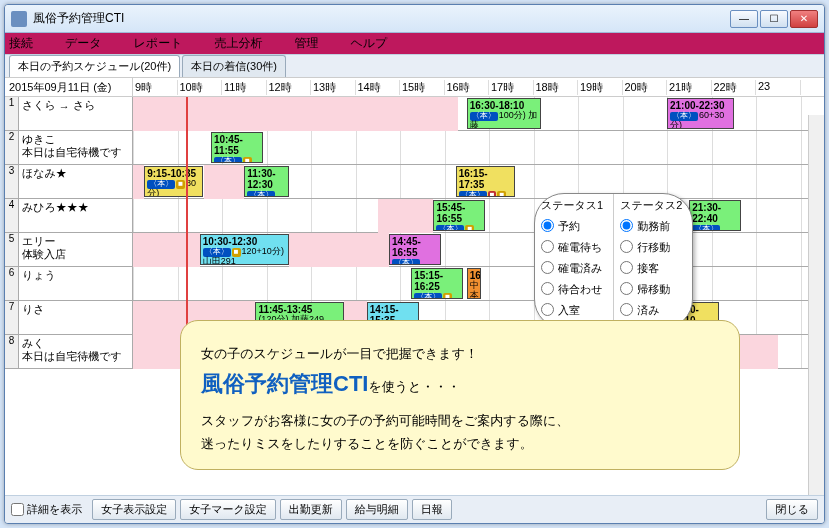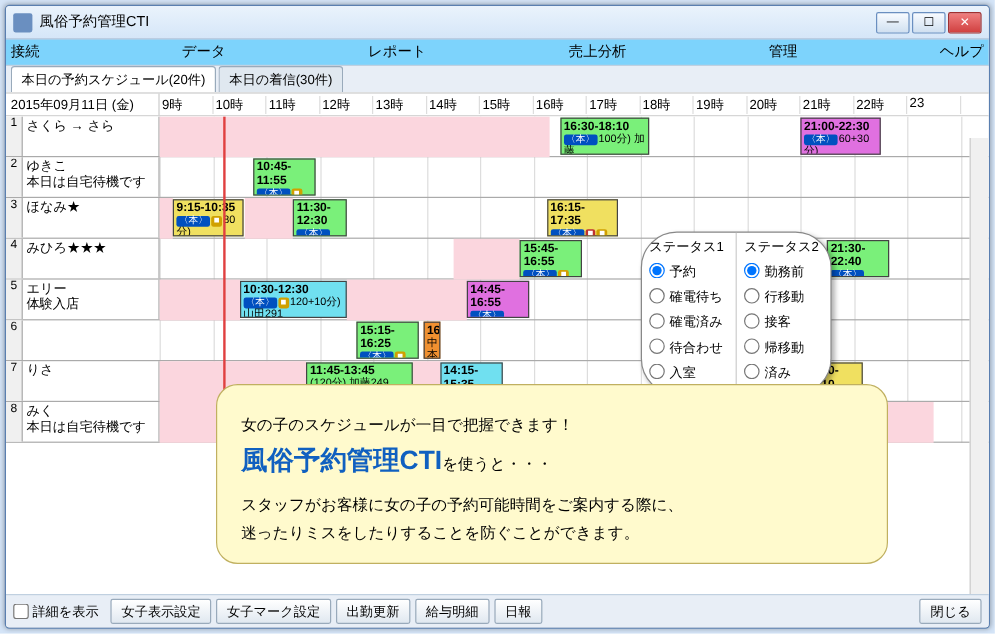--- a/index.html
+++ b/index.html
@@ -6,21 +6,21 @@
 body { background: #d4e4f7; padding: 4px; width: 829px; height: 528px; overflow: hidden; position: relative; }
 
 .window { border: 1px solid #5a7fb0; background: #f0f0f0; width: 821px; height: 520px; display: flex; flex-direction: column; border-radius: 4px; overflow: hidden; box-shadow: 0 0 4px rgba(0,0,0,0.3); }
 .titlebar { background: linear-gradient(#eaf3fc,#d5e6f8); height: 28px; display: flex; align-items: center; padding: 0 6px; border-bottom: 1px solid #a0b8d8; }
 .titlebar .icon { width: 16px; height: 16px; background: #6a8fc0; margin-right: 6px; border-radius: 2px; }
 .titlebar .title { font-size: 12px; flex: 1; }
 .titlebar .winbtns { display: flex; gap: 2px; }
 .titlebar .winbtn { width: 28px; height: 18px; border: 1px solid #6a8fc0; background: linear-gradient(#f8fbff,#d0e0f0); border-radius: 2px; font-size: 10px; display: flex; align-items: center; justify-content: center; cursor: pointer; }
 .titlebar .winbtn.close { background: linear-gradient(#f08080,#d04040); color: #fff; border-color: #a03030; }
 
-.menubar { height: 22px; background: #7dd3fc; display: flex; align-items: center; padding: 0 4px; font-size: 12px; border-bottom: 1px solid #c0d0e0; gap: 32px; justify-content: space-between; }
+.menubar { height: 22px; background: #be185d; display: flex; align-items: center; padding: 0 4px; font-size: 12px; border-bottom: 1px solid #c0d0e0; gap: 32px; }
 .menubar span { cursor: pointer; }
 
 .tabs { height: 22px; display: flex; align-items: flex-end; padding: 0 4px; background: #e8eef6; font-size: 11px; }
 .tab { border: 1px solid #9ab; border-bottom: none; padding: 3px 8px; background: #fff; border-radius: 3px 3px 0 0; margin-right: 2px; cursor: pointer; }
 .tab.inactive { background: #e0e8f0; }
 
 .toolbar-row { height: 20px; background: #fff; border-top: 1px solid #ccc; border-bottom: 1px solid #ccc; display: flex; align-items: center; font-size: 11px; }
 .date-cell { width: 128px; padding-left: 4px; border-right: 1px solid #ccc; height: 100%; display: flex; align-items: center; }
 
 .grid-wrap { flex: 1; overflow: hidden; position: relative; background: #fff; }
@@ -200,20 +200,21 @@
                 <div><span class="icon-tag">〈本〉</span><span class="icon-tag y">■</span>120+10分) 山田291</div>
               </div>
               <div class="block" style="left: 255.875px; width: 52.065px; background: rgb(224, 112, 224);">
                 <div class="t">14:45-16:55</div>
                 <div><span class="icon-tag">〈本〉</span>120+10分) 加藤529</div>
               </div>
             </div>
           </div>
           <div class="grow">
             <div class="num">6</div>
+            <div class="name">りょう</div>
             <div class="lane">
               <div class="block" style="left: 278.125px; width: 52.065px; background: rgb(122, 240, 122);">
                 <div class="t">15:15-16:25</div>
                 <div><span class="icon-tag">〈本〉</span><span class="icon-tag y">■</span>60+10分)</div>
               </div>
               <div class="block" style="left: 333.75px; width: 14.685px; background: rgb(240, 144, 48);">
                 <div class="t">16:3</div>
                 <div>中本</div>
               </div>
             </div>

